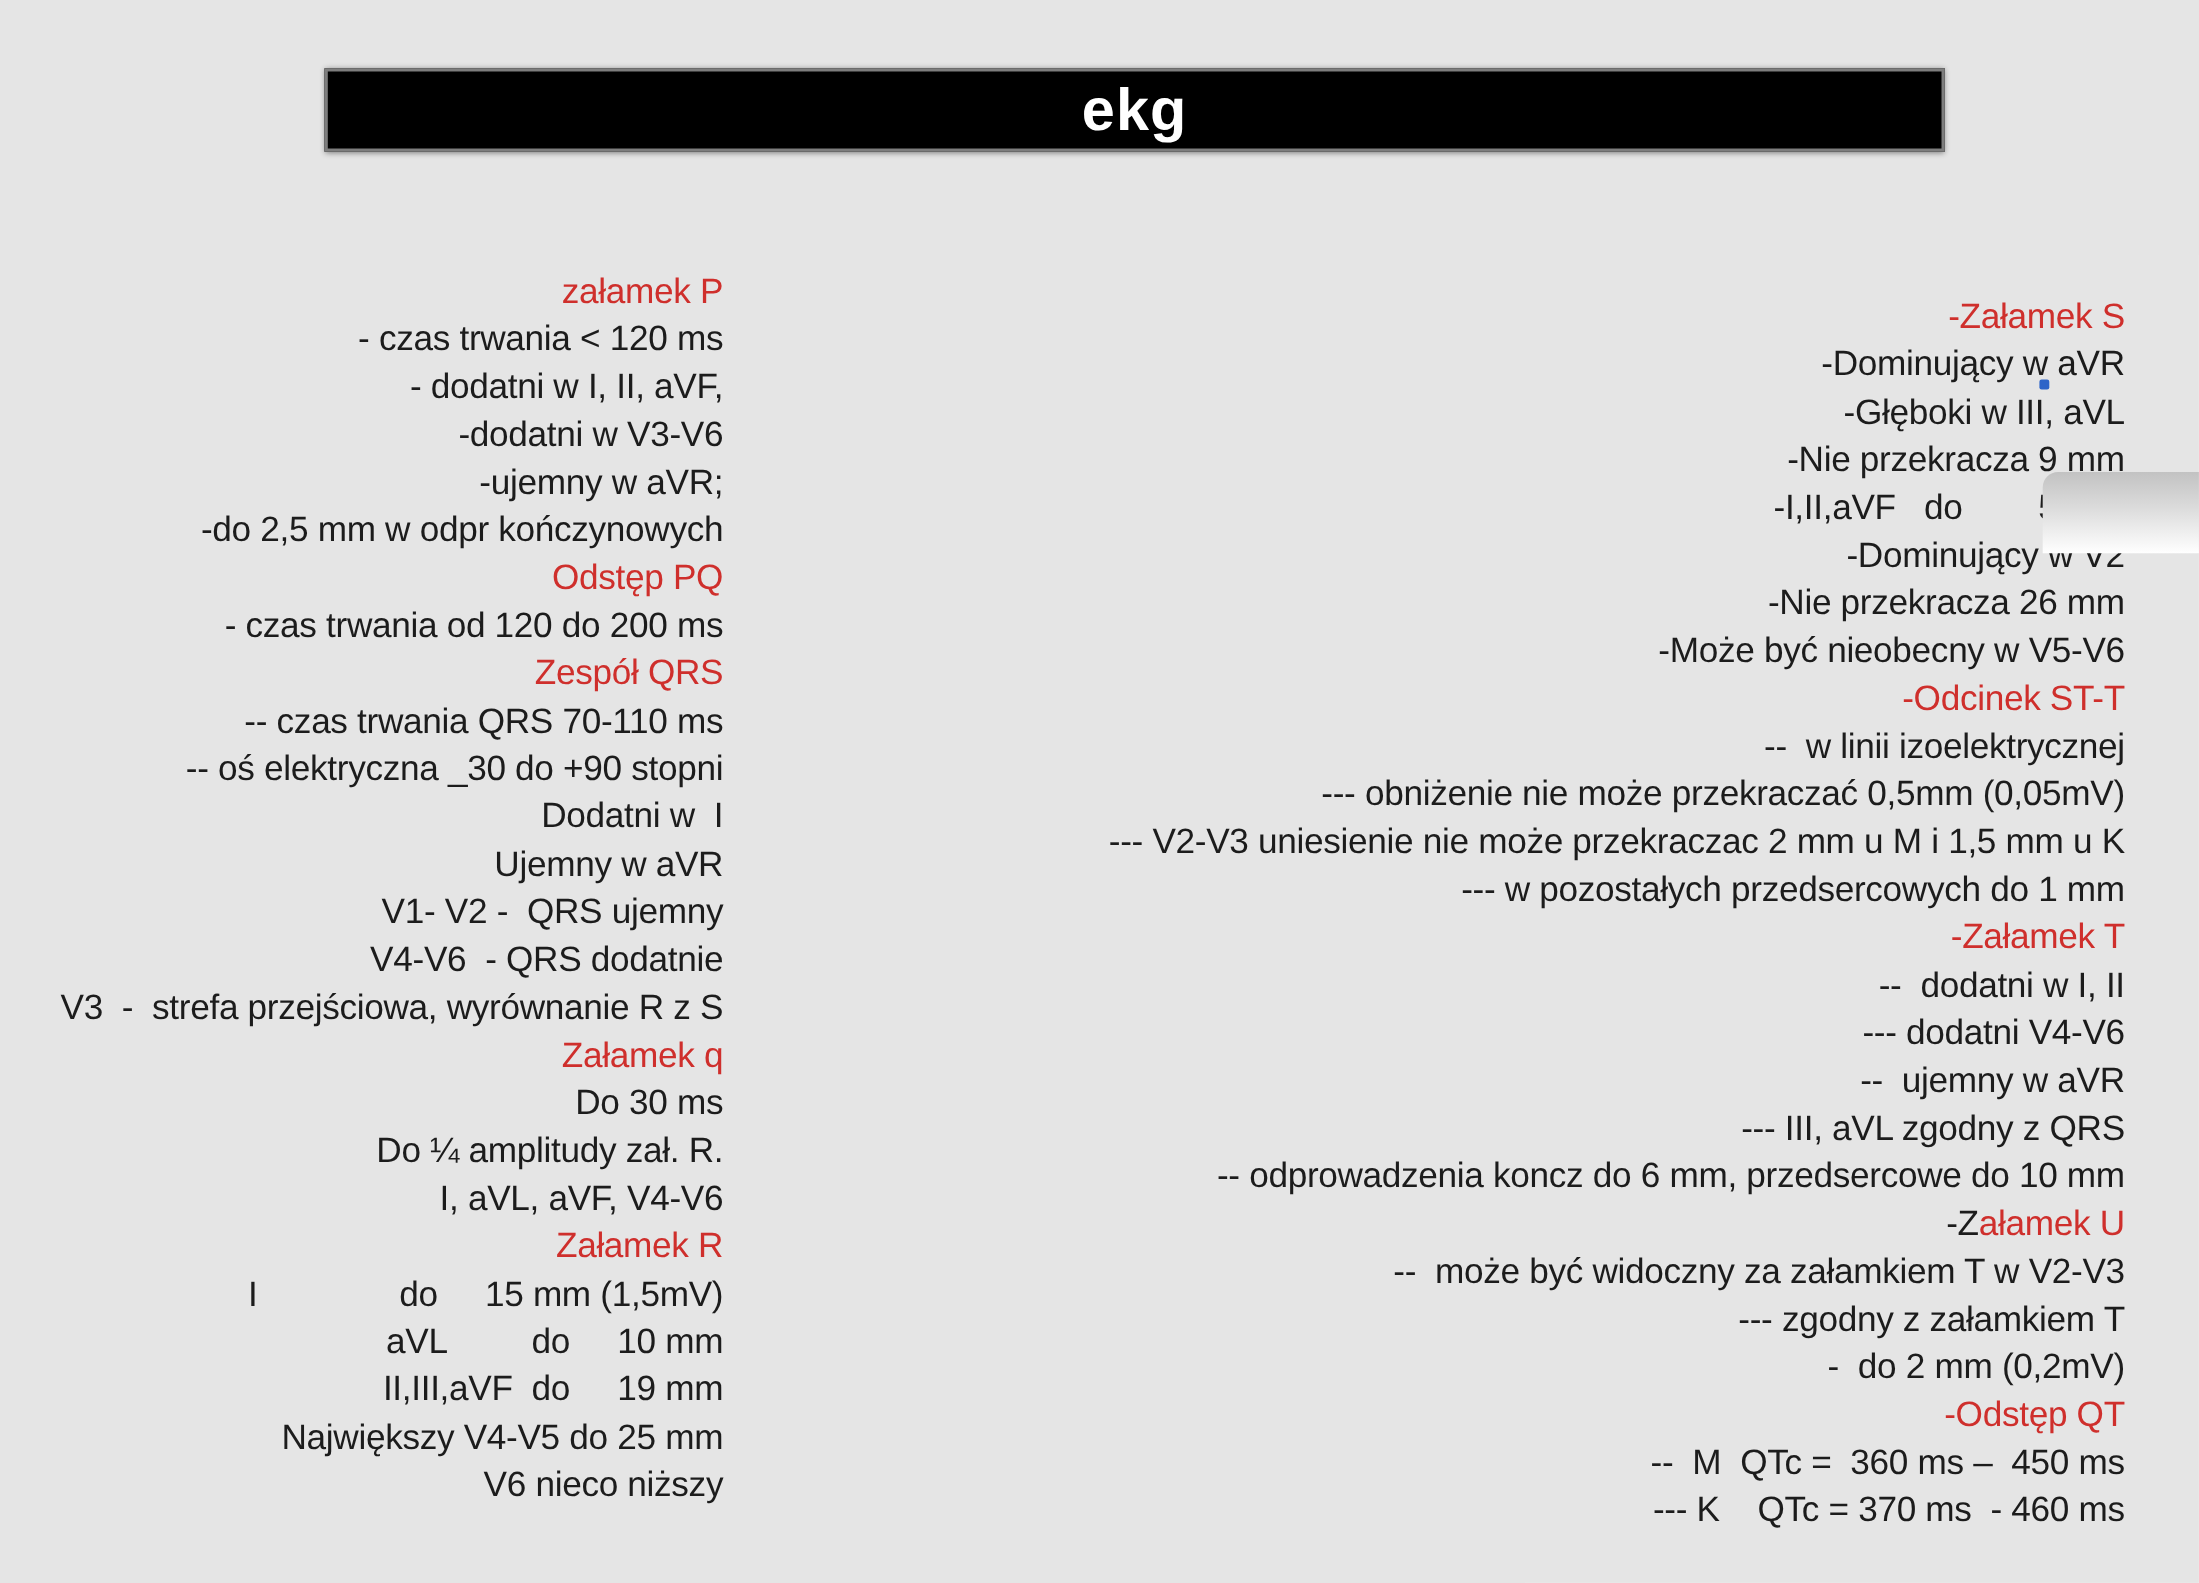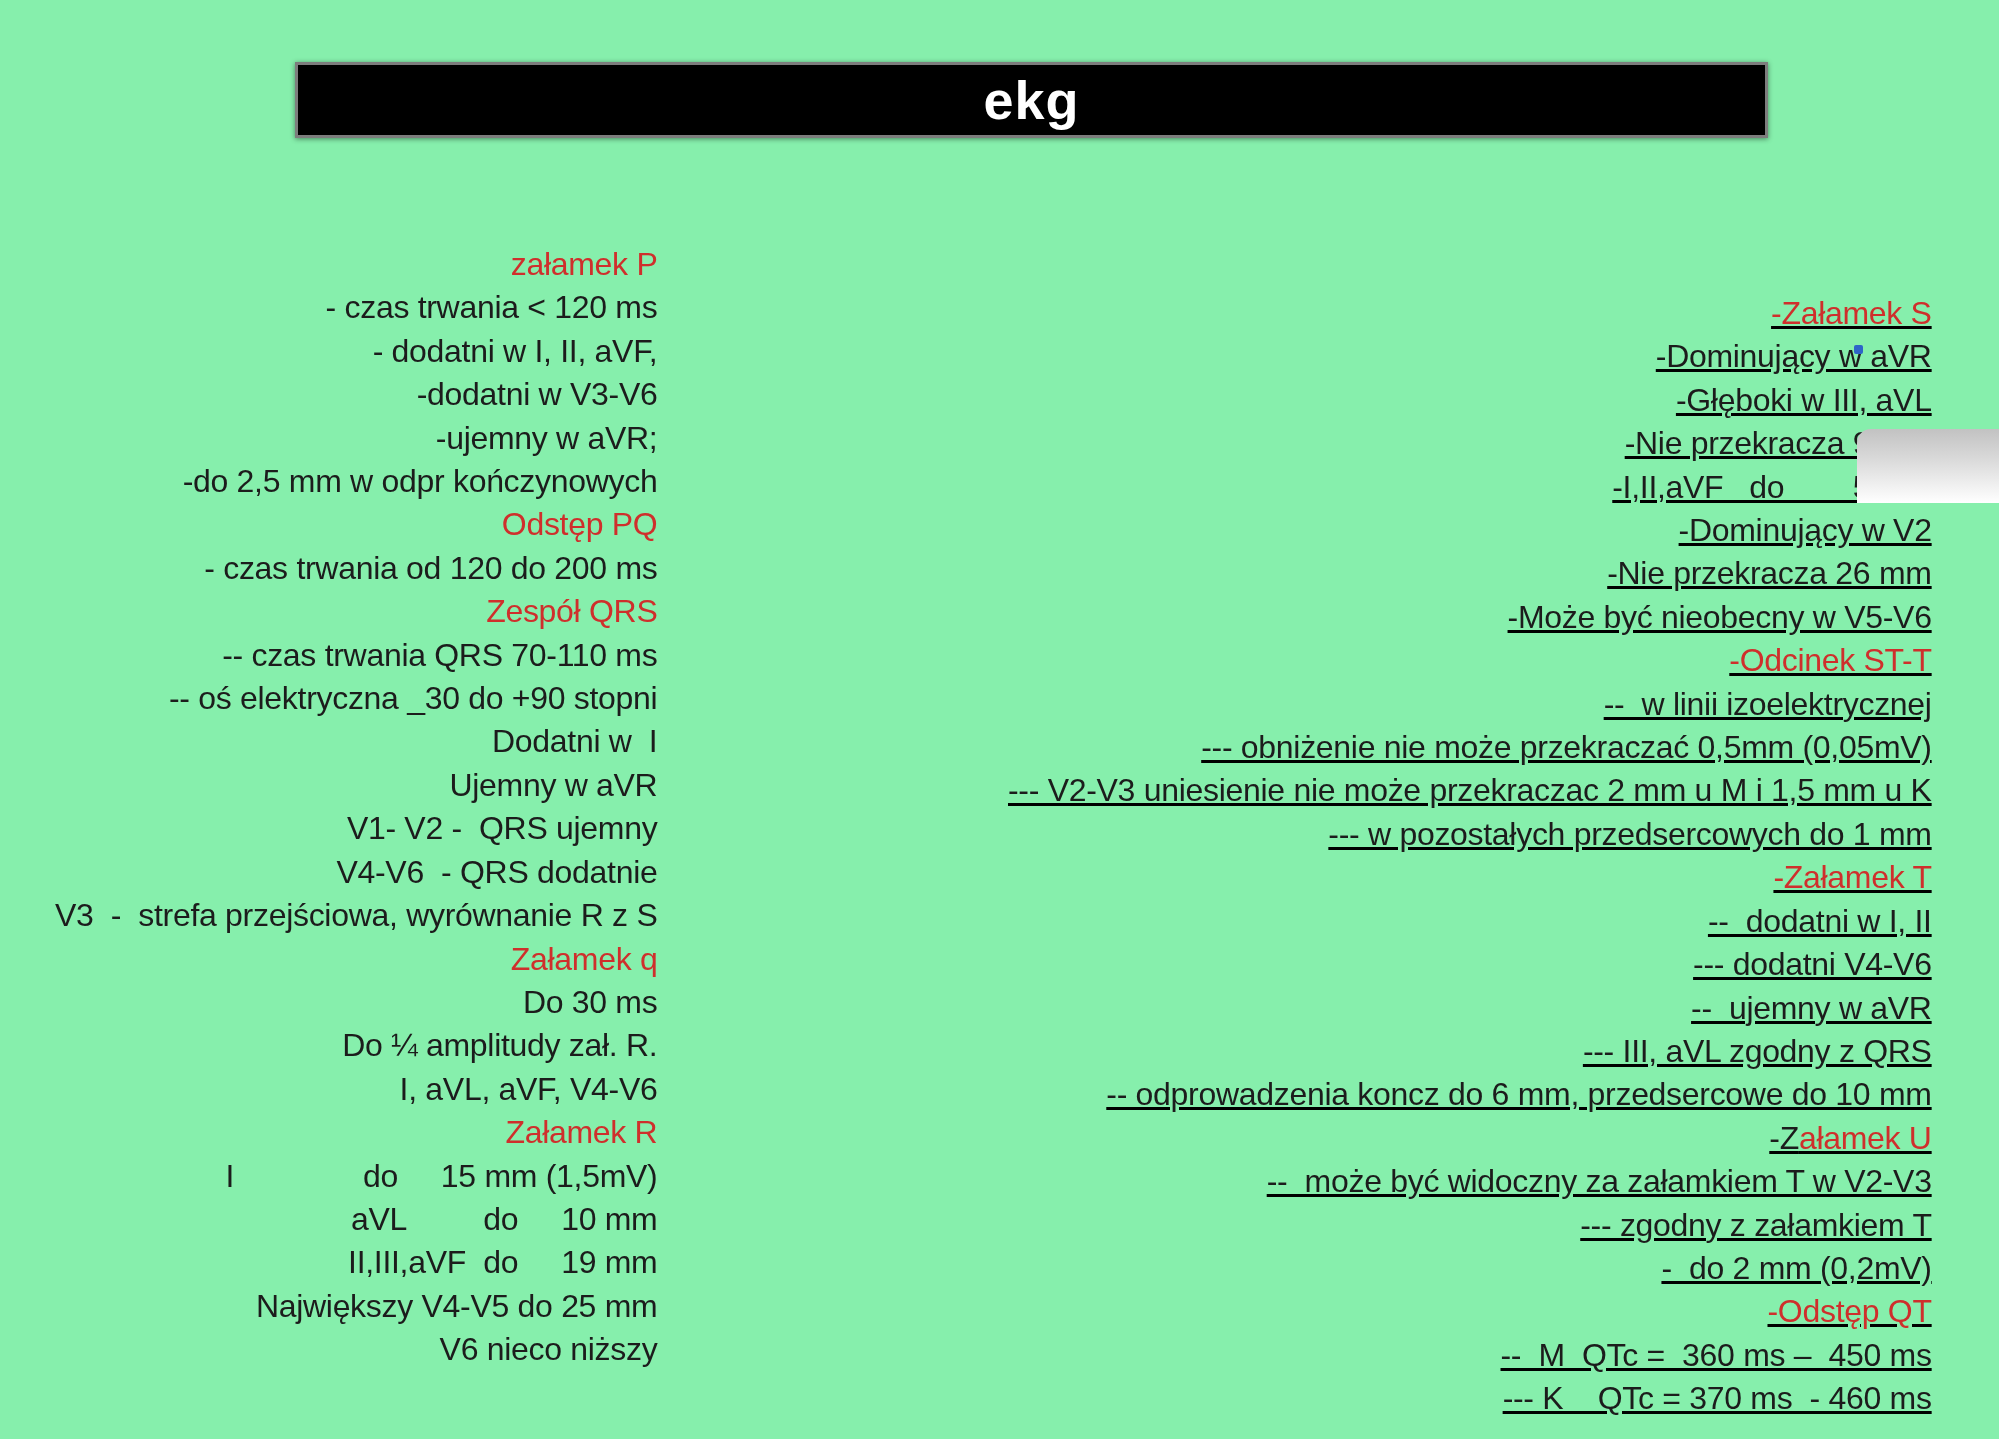--- a/index.html
+++ b/index.html
@@ -1,20 +1,20 @@
 <!DOCTYPE html>
 <html><head>
 <meta charset="utf-8">
 <style>
   html, body { margin: 0; padding: 0; background: #ffffff; }
   .canvas {
     position: relative;
     width: 1999px;
     height: 1439px;
-    background: #86efac;
+    background: #e5e5e5;
     font-family: "Liberation Sans", sans-serif;
     overflow: hidden;
   }
   .title-bar {
     position: absolute;
     left: 295px;
     top: 62px;
     width: 1473px;
     height: 76px;
     background: #000000;
@@ -33,21 +33,21 @@
   }
   .col {
     position: absolute;
     white-space: pre;
     font-size: 32px;
     line-height: 43.4px;
     letter-spacing: -0.3px;
     text-align: right;
   }
   .left-col  { left: 55px;  top: 243px; }
-  .right-col { left: 1008px; top: 292px; text-decoration: underline; }
+  .right-col { left: 1008px; top: 266px; }
   .blue-dot {
     position: absolute;
     left: 1854px;
     top: 345px;
     width: 9px;
     height: 9px;
     border-radius: 2px;
   }
   .gray-tab {
     position: absolute;

